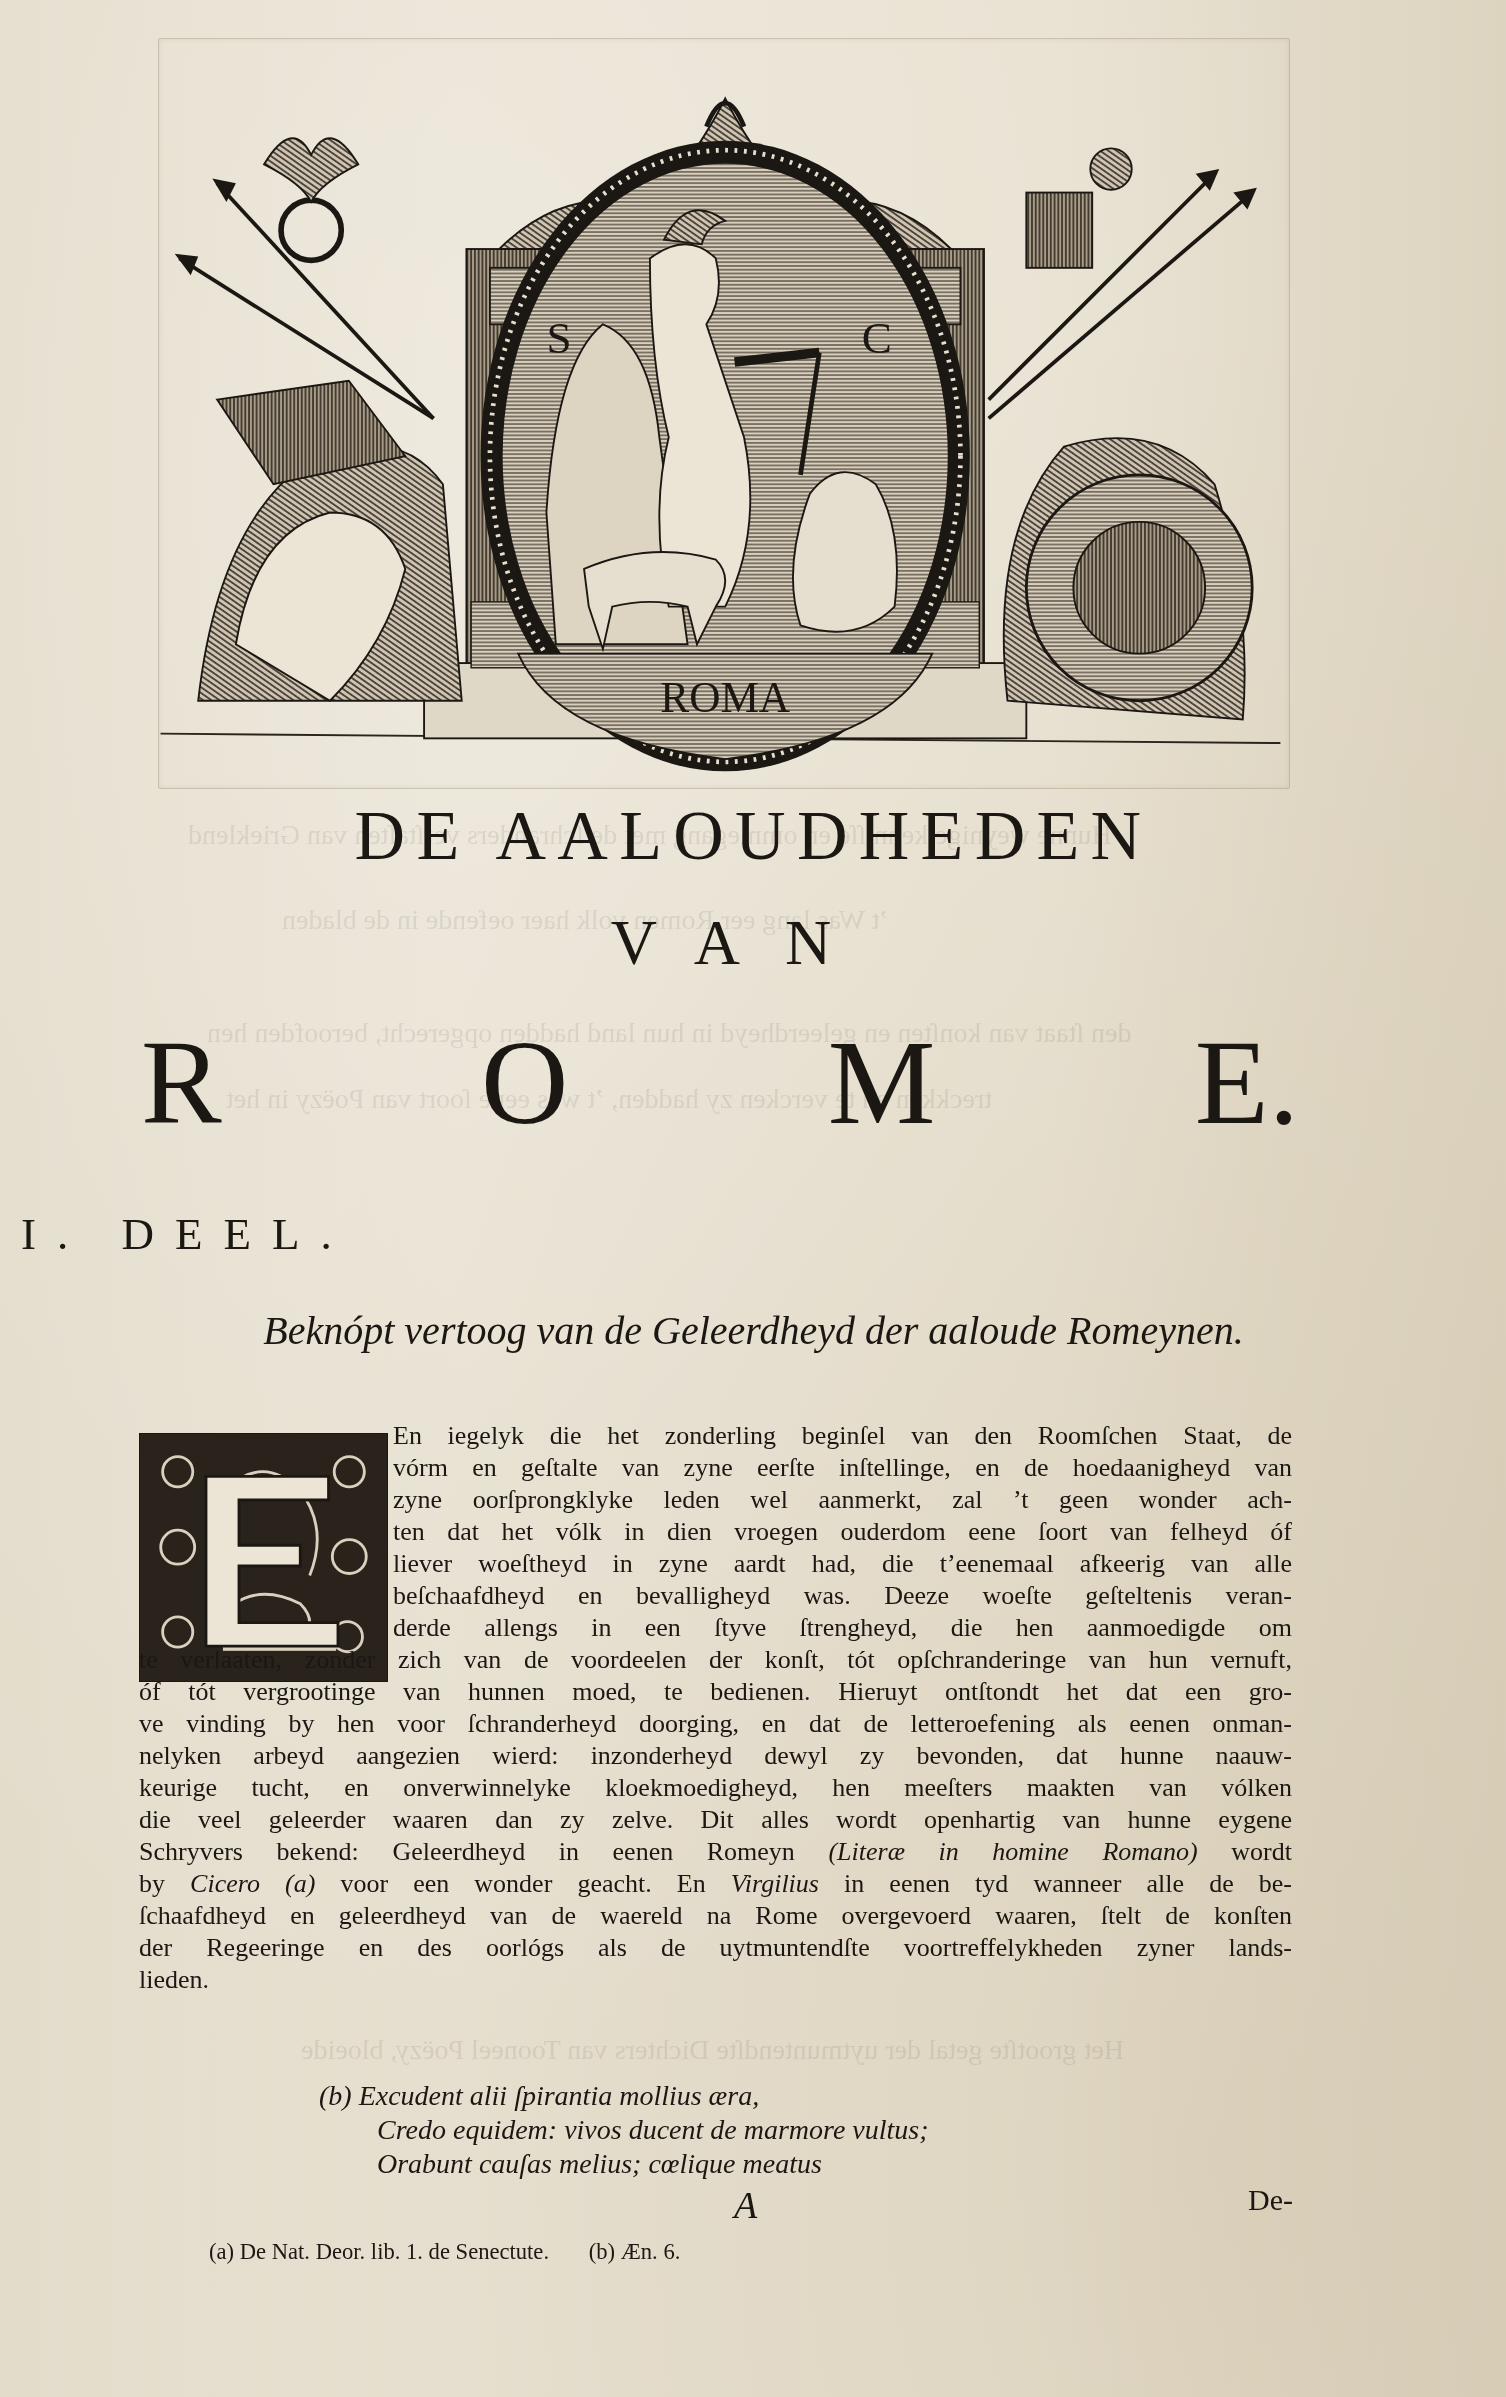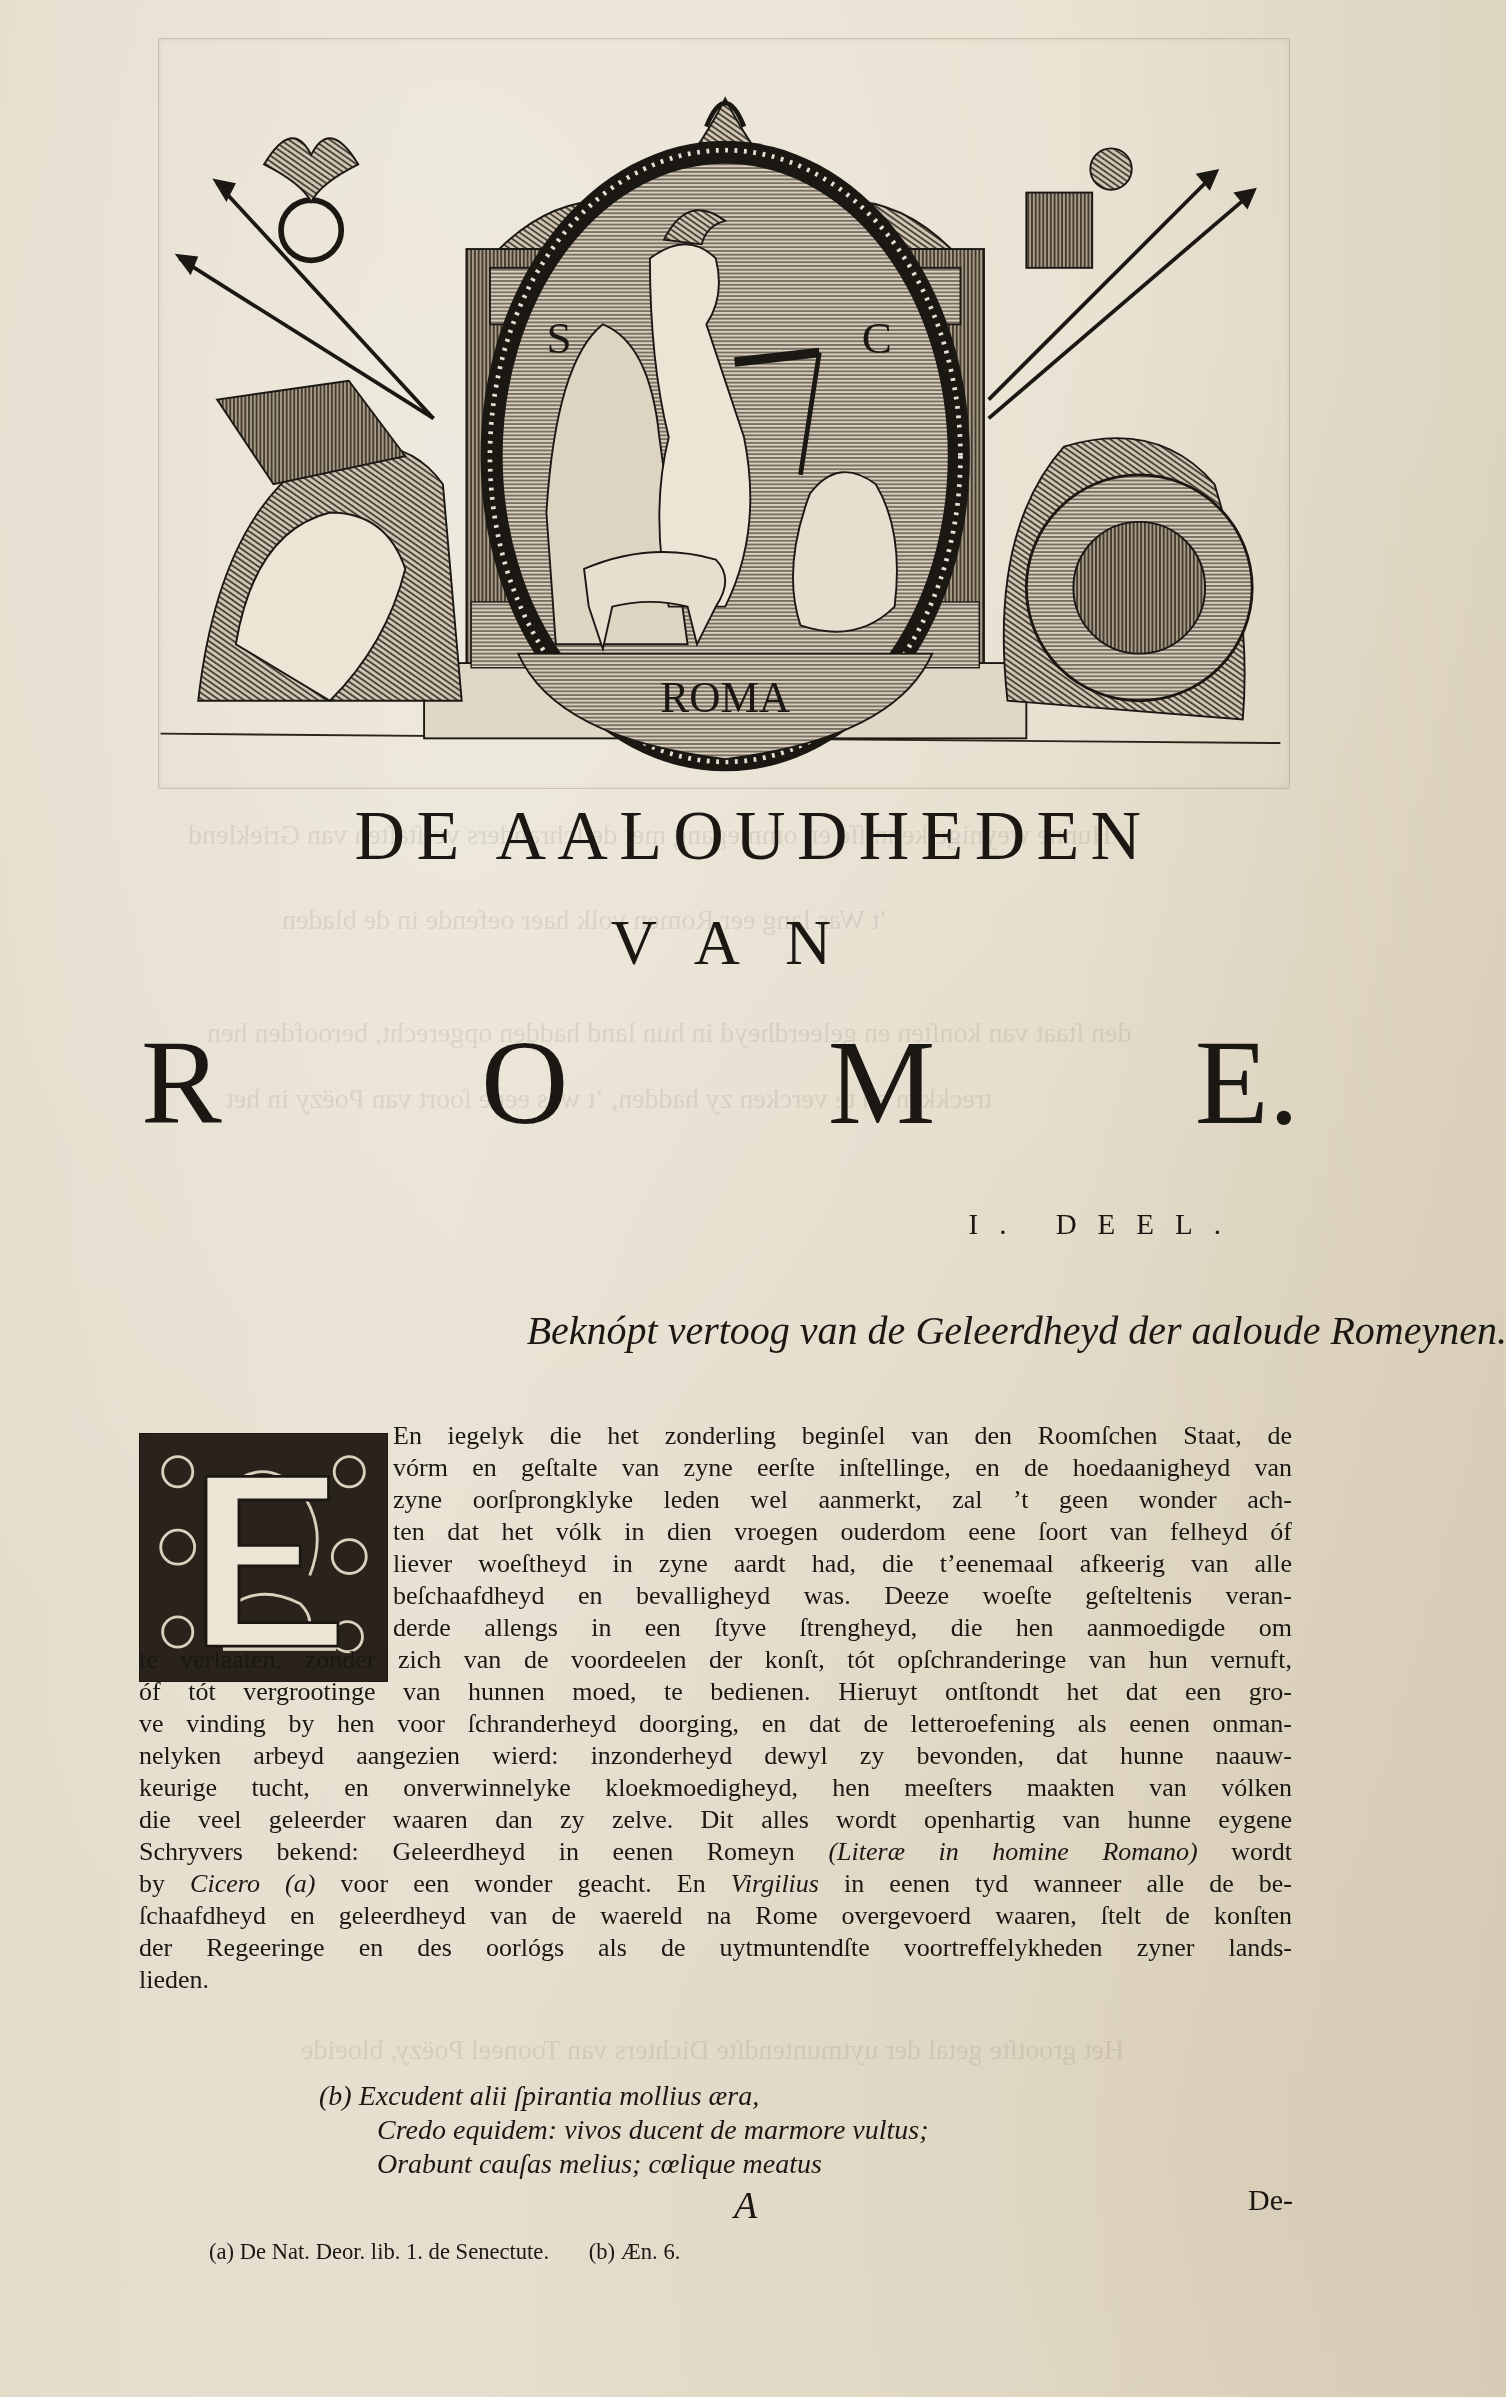--- a/index.html
+++ b/index.html
@@ -38,25 +38,25 @@
   .title2 {
     position:absolute; top:906px; left:0; width:1442px; text-align:center;
     font-size:64px; letter-spacing:45px; text-indent:45px;
   }
   .title3 {
     position:absolute; top:1022px; left:141px; width:1158px;
     display:flex; justify-content:space-between; font-size:121px;
   }
   .title3 span { display:block; line-height:1; }
   .part {
-    position:absolute; top:1208px; left:0; width:1242px; text-align:right;
-    font-size:29px; letter-spacing:21px; text-indent:21px;
+    position:absolute; top:1208px; left:0; width:1242px; text-align:left;
+    font-size:45px; letter-spacing:21px; text-indent:21px;
   }
   .subtitle {
-    position:absolute; top:1307px; left:0; width:1507px; text-align:right;
+    position:absolute; top:1307px; left:0; width:1507px; text-align:center;
     font-size:40px; font-style:italic;
   }
 
   .dropcap {
     position:absolute; left:139px; top:1433px; width:247px; height:247px;
     background:#2a231c;
     border:1.9px solid #1b1713;
   }
   .dropcap svg { width:100%; height:100%; display:block; }
 

